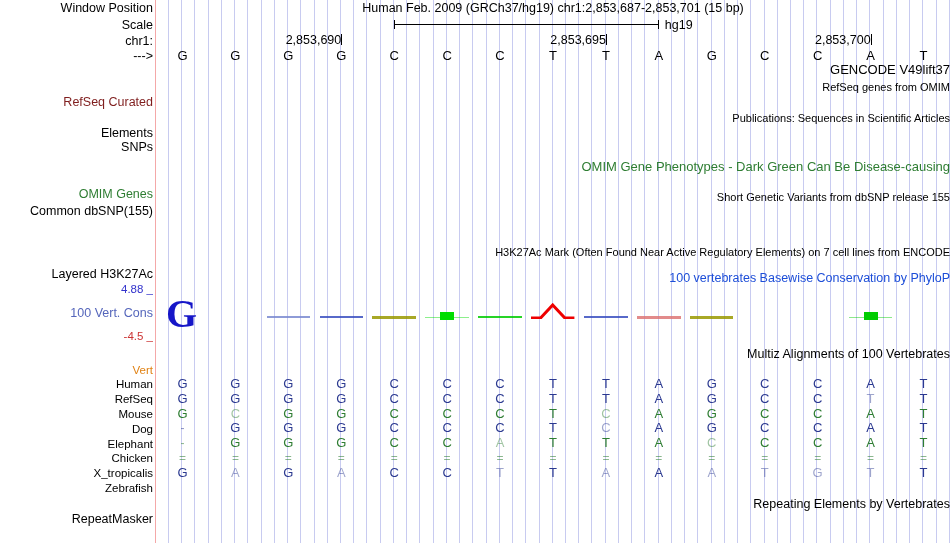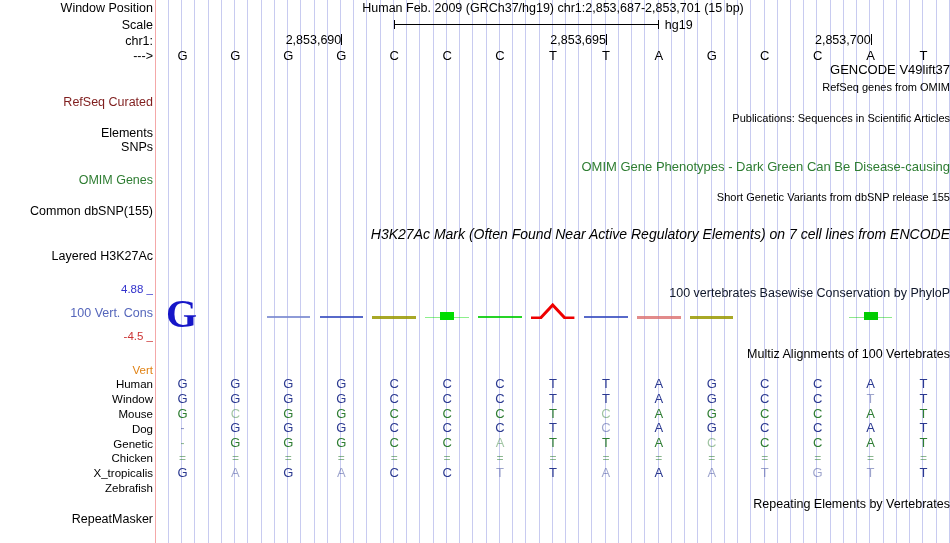--- a/index.html
+++ b/index.html
@@ -191,37 +191,37 @@
     <div class="lbl" style="top:2px;">Window Position</div>
     <div class="lbl" style="top:19px;">Scale</div>
     <div class="lbl" style="top:35px;">chr1:</div>
     <div class="lbl" style="top:50px;">---&gt;</div>
 
     <div class="lbl" style="top:96px;  color:#7f1d1d;">RefSeq Curated</div>
 
     <div class="lbl" style="top:127px;">Elements</div>
     <div class="lbl" style="top:141px;">SNPs</div>
 
-    <div class="lbl" style="top:174px; color:#2e7d32;">OMIM Genes</div>
+    <div class="lbl" style="top:188px; color:#2e7d32;">OMIM Genes</div>
 
     <div class="lbl" style="top:205px;">Common dbSNP(155)</div>
 
-    <div class="lbl" style="top:250px;margin-left:12px;">Layered H3K27Ac</div>
+    <div class="lbl" style="top:268px;margin-left:12px;">Layered H3K27Ac</div>
 
     <div class="axis-mark" style="top:283px; color:#3333cc;">4.88 _</div>
     <div class="lbl" style="top:307px; color:#5566bb;">100 Vert. Cons</div>
     <div class="axis-mark" style="top:330px; color:#cc3333;">-4.5 _</div>
 
     <div class="lbl small" style="top:364px; color:#e08214;">Vert</div>
 
     <div class="lbl small" style="top:378px;">Human</div>
-    <div class="lbl small" style="top:393px;">Window</div>
+    <div class="lbl small" style="top:393px;">RefSeq</div>
     <div class="lbl small" style="top:408px;">Mouse</div>
     <div class="lbl small" style="top:423px;">Dog</div>
-    <div class="lbl small" style="top:438px;">Genetic</div>
+    <div class="lbl small" style="top:438px;">Elephant</div>
     <div class="lbl small" style="top:452px;">Chicken</div>
     <div class="lbl small" style="top:467px;">X_tropicalis</div>
     <div class="lbl small" style="top:482px;">Zebrafish</div>
 
     <div class="lbl" style="top:513px;">RepeatMasker</div>
   </div>
 
   <div id="sep-line"></div>
 
   <div id="data-col">
@@ -325,22 +325,22 @@
         <div class="base" style="left: 661.667px;">C</div>
         <div class="base" style="left: 714.6px;">A</div>
         <div class="base" style="left: 767.533px;">T</div>
       </div>
 
     <div class="track-desc" style="top:63px;  font-size:13px;">GENCODE V49lift37</div>
     <div class="track-desc" style="top:81px;  font-size:11px;">RefSeq genes from OMIM</div>
     <div class="track-desc" style="top:160px; font-size:13px; color:#2e7d32;">OMIM Gene Phenotypes - Dark Green Can Be Disease-causing</div>
     <div class="track-desc" style="top:112px; font-size:11px;">Publications: Sequences in Scientific Articles</div>
     <div class="track-desc" style="top:191px; font-size:11px;">Short Genetic Variants from dbSNP release 155</div>
-    <div class="track-desc" style="top:228px; font-size:14px;font-style:italic;">H3K27Ac Mark (Often Found Near Active Regulatory Elements) on 7 cell lines from ENCODE</div>
-    <div class="track-desc" style="top:287px; font-size:12.5px; color:#0f172a;">100 vertebrates Basewise Conservation by PhyloP</div>
+    <div class="track-desc" style="top:246px; font-size:11px;">H3K27Ac Mark (Often Found Near Active Regulatory Elements) on 7 cell lines from ENCODE</div>
+    <div class="track-desc" style="top:272px; font-size:12.5px; color:#1d4ed8;">100 vertebrates Basewise Conservation by PhyloP</div>
     <div class="track-desc" style="top:348px; font-size:12.5px;">Multiz Alignments of 100 Vertebrates</div>
     <div class="track-desc" style="top:498px; font-size:12.5px;">Repeating Elements by Vertebrates</div>
 
     <div id="cons-track" style="top:300px; height:32px;">
         <div class="cons-seg" style="left: 110.631px; width: 43.4053px; top: 16px; height: 2px; background: rgb(122, 138, 208); opacity: 0.85;"></div>
         <div class="cons-seg" style="left: 163.564px; width: 43.4053px; top: 16px; height: 2px; background: rgb(58, 79, 192); opacity: 0.85;"></div>
         <div class="cons-seg" style="left: 216.497px; width: 43.4053px; top: 16px; height: 3px; background: rgb(153, 153, 0); opacity: 0.85;"></div>
         <div class="cons-zero" style="left: 269.431px; width: 43.4053px; top: 17px; background: rgb(0, 221, 0); opacity: 0.45;"></div>
         <div class="cons-seg" style="left: 284.133px; width: 14px; top: 12px; height: 8px; background: rgb(0, 221, 0);"></div>
         <div class="cons-seg" style="left: 322.364px; width: 43.4053px; top: 16px; height: 2px; background: rgb(0, 204, 0); opacity: 0.85;"></div>

